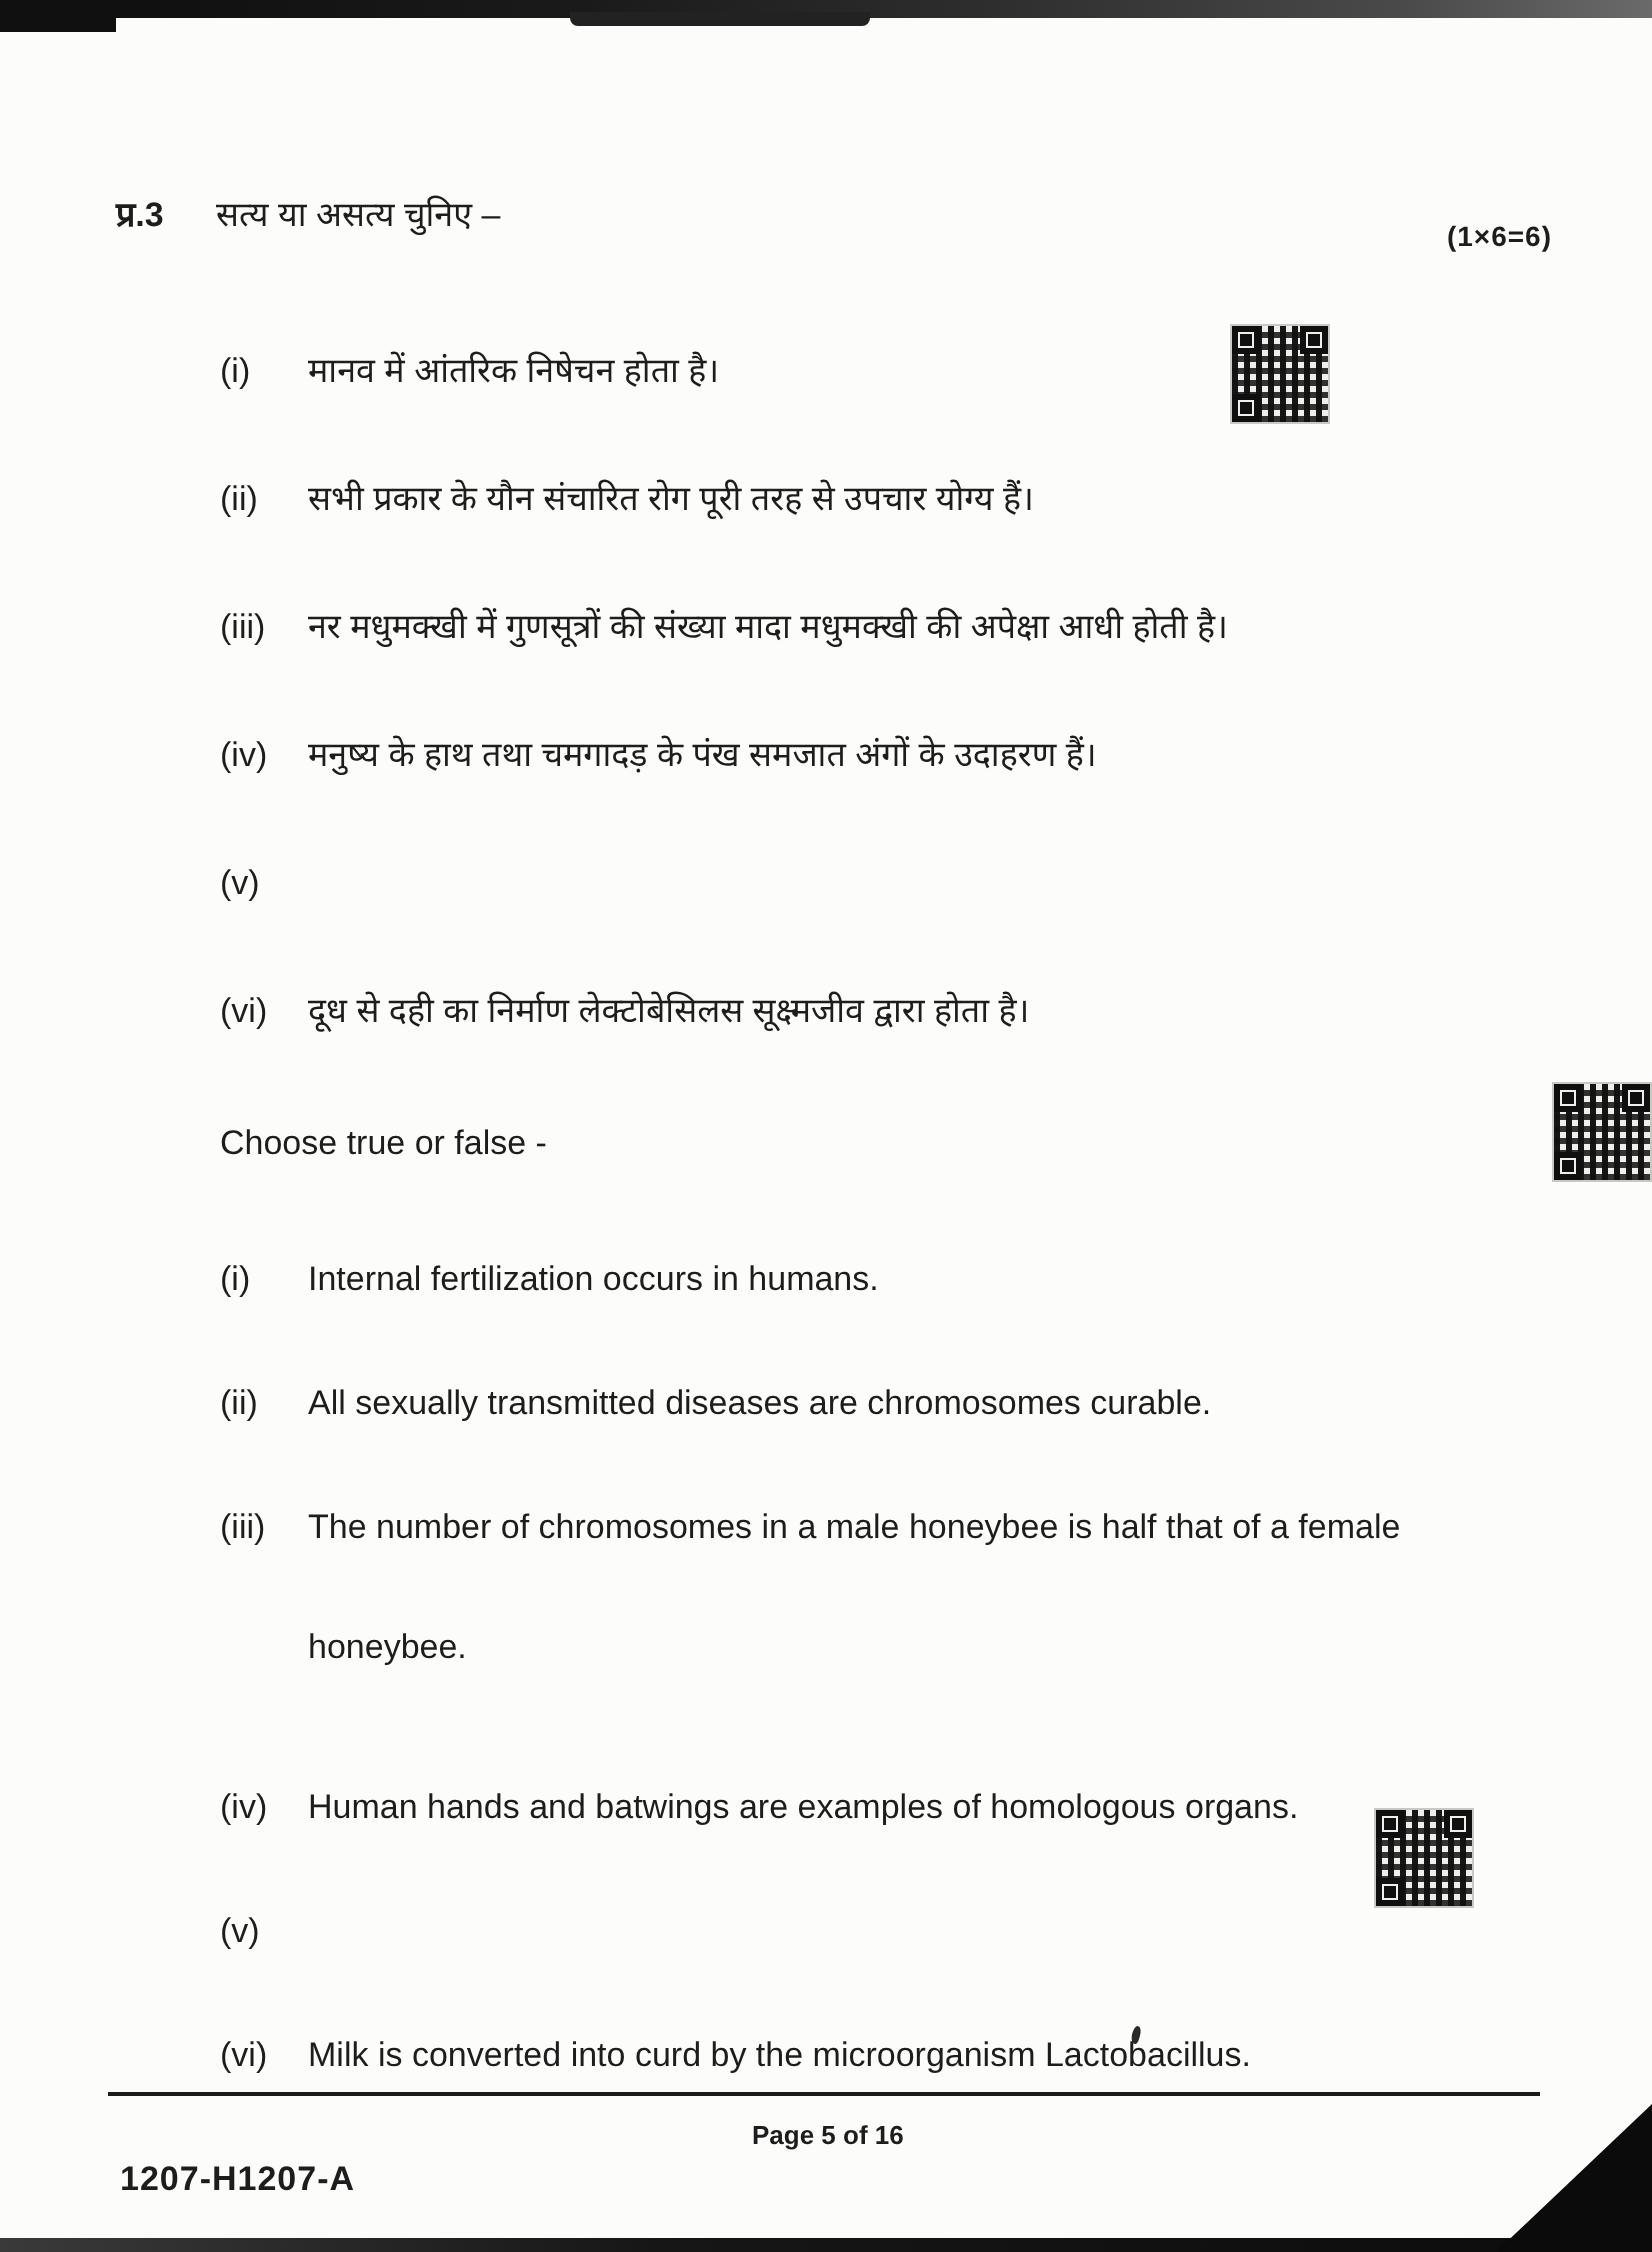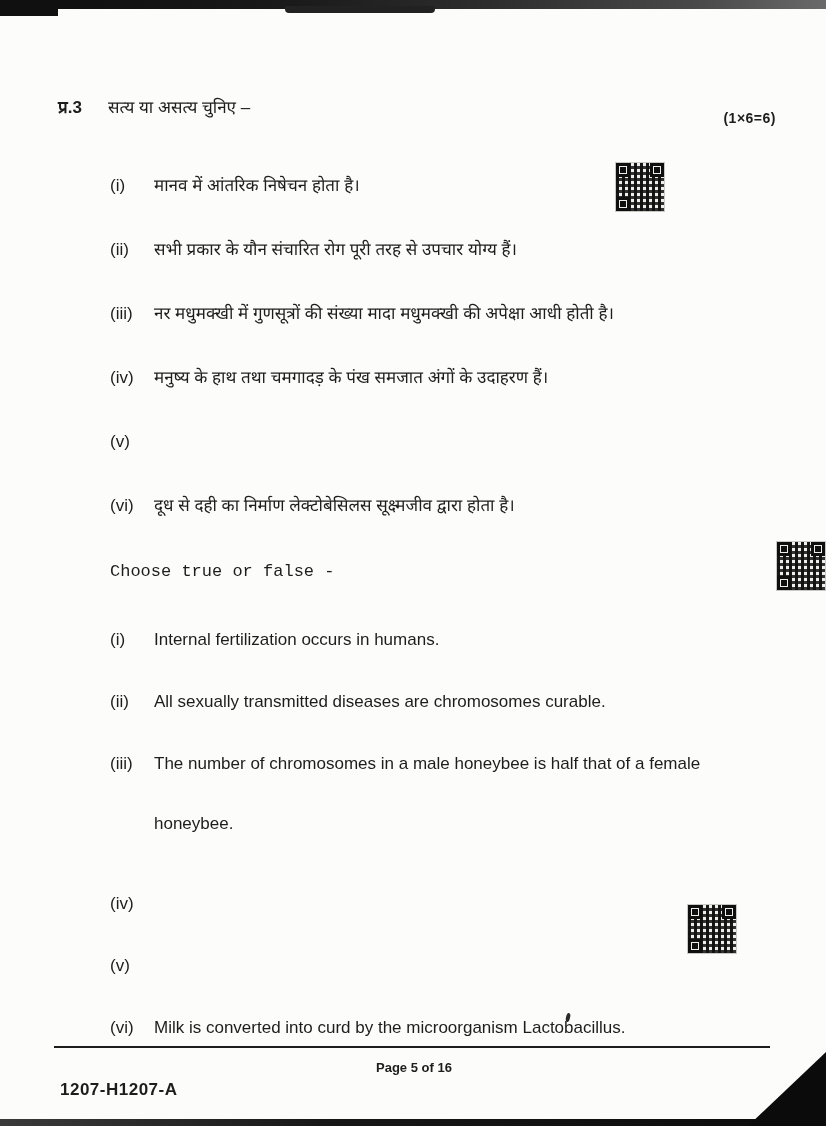--- a/index.html
+++ b/index.html
@@ -80,21 +80,21 @@
   .item { display: flex; font-size: 17px; line-height: 24px; margin-bottom: 40px; }
   .item-label { width: 44px; flex-shrink: 0; }
   .item-text { max-width: 560px; }
 
   .items.english .item { margin-bottom: 38px; }
   .item.tall { line-height: 60px; margin-top: -18px; margin-bottom: 17px; }
   .item.tall .item-text { max-width: 550px; }
 
   .q-subhead {
     margin-top: 42px; margin-left: 52px;
-    font-size: 17px; line-height: 24px; margin-bottom: 28px; font-family: Liberation Mono, monospace;
+    font-size: 17px; line-height: 24px; margin-bottom: 28px;
   }
 
   
   .footer-rule {
     position: absolute; top: 1046px; left: 54px; width: 716px;
     border-top: 2.5px solid #1c1c1c;
   }
   .footer-code {
     position: absolute; top: 1080px; left: 60px;
     font-size: 17px; font-weight: bold; letter-spacing: .5px;
@@ -155,20 +155,21 @@
     <div class="item">
       <span class="item-label">(ii)</span>
       <span class="item-text">All sexually transmitted diseases are chromosomes curable.</span>
     </div>
     <div class="item tall">
       <span class="item-label">(iii)</span>
       <span class="item-text">The number of chromosomes in a male honeybee is half that of a female honeybee.</span>
     </div>
     <div class="item">
       <span class="item-label">(iv)</span>
+      <span class="item-text">Human hands and batwings are examples of homologous organs.</span>
     </div>
     <div class="item">
       <span class="item-label">(v)</span>
     </div>
     <div class="item">
       <span class="item-label">(vi)</span>
       <span class="item-text">Milk is converted into curd by the microorganism Lactobacillus.</span>
     </div>
   </div>
 

